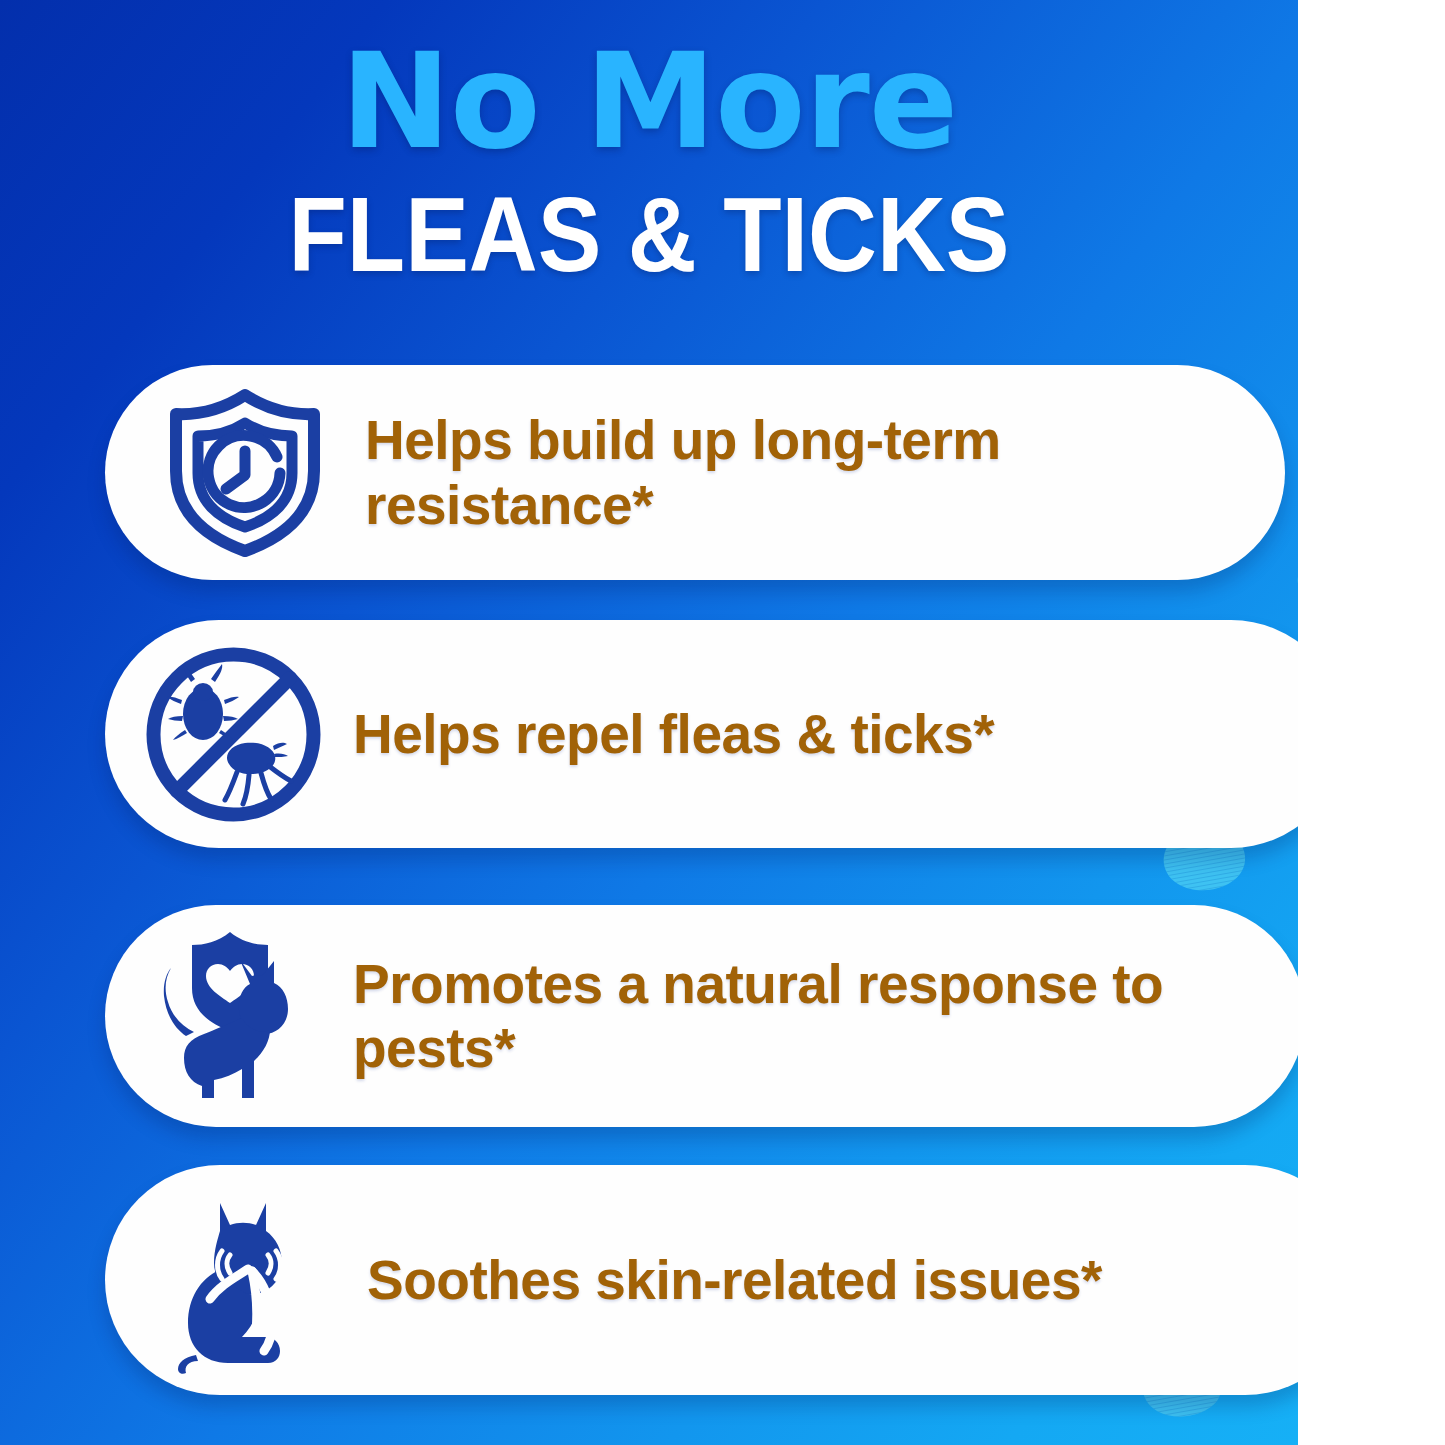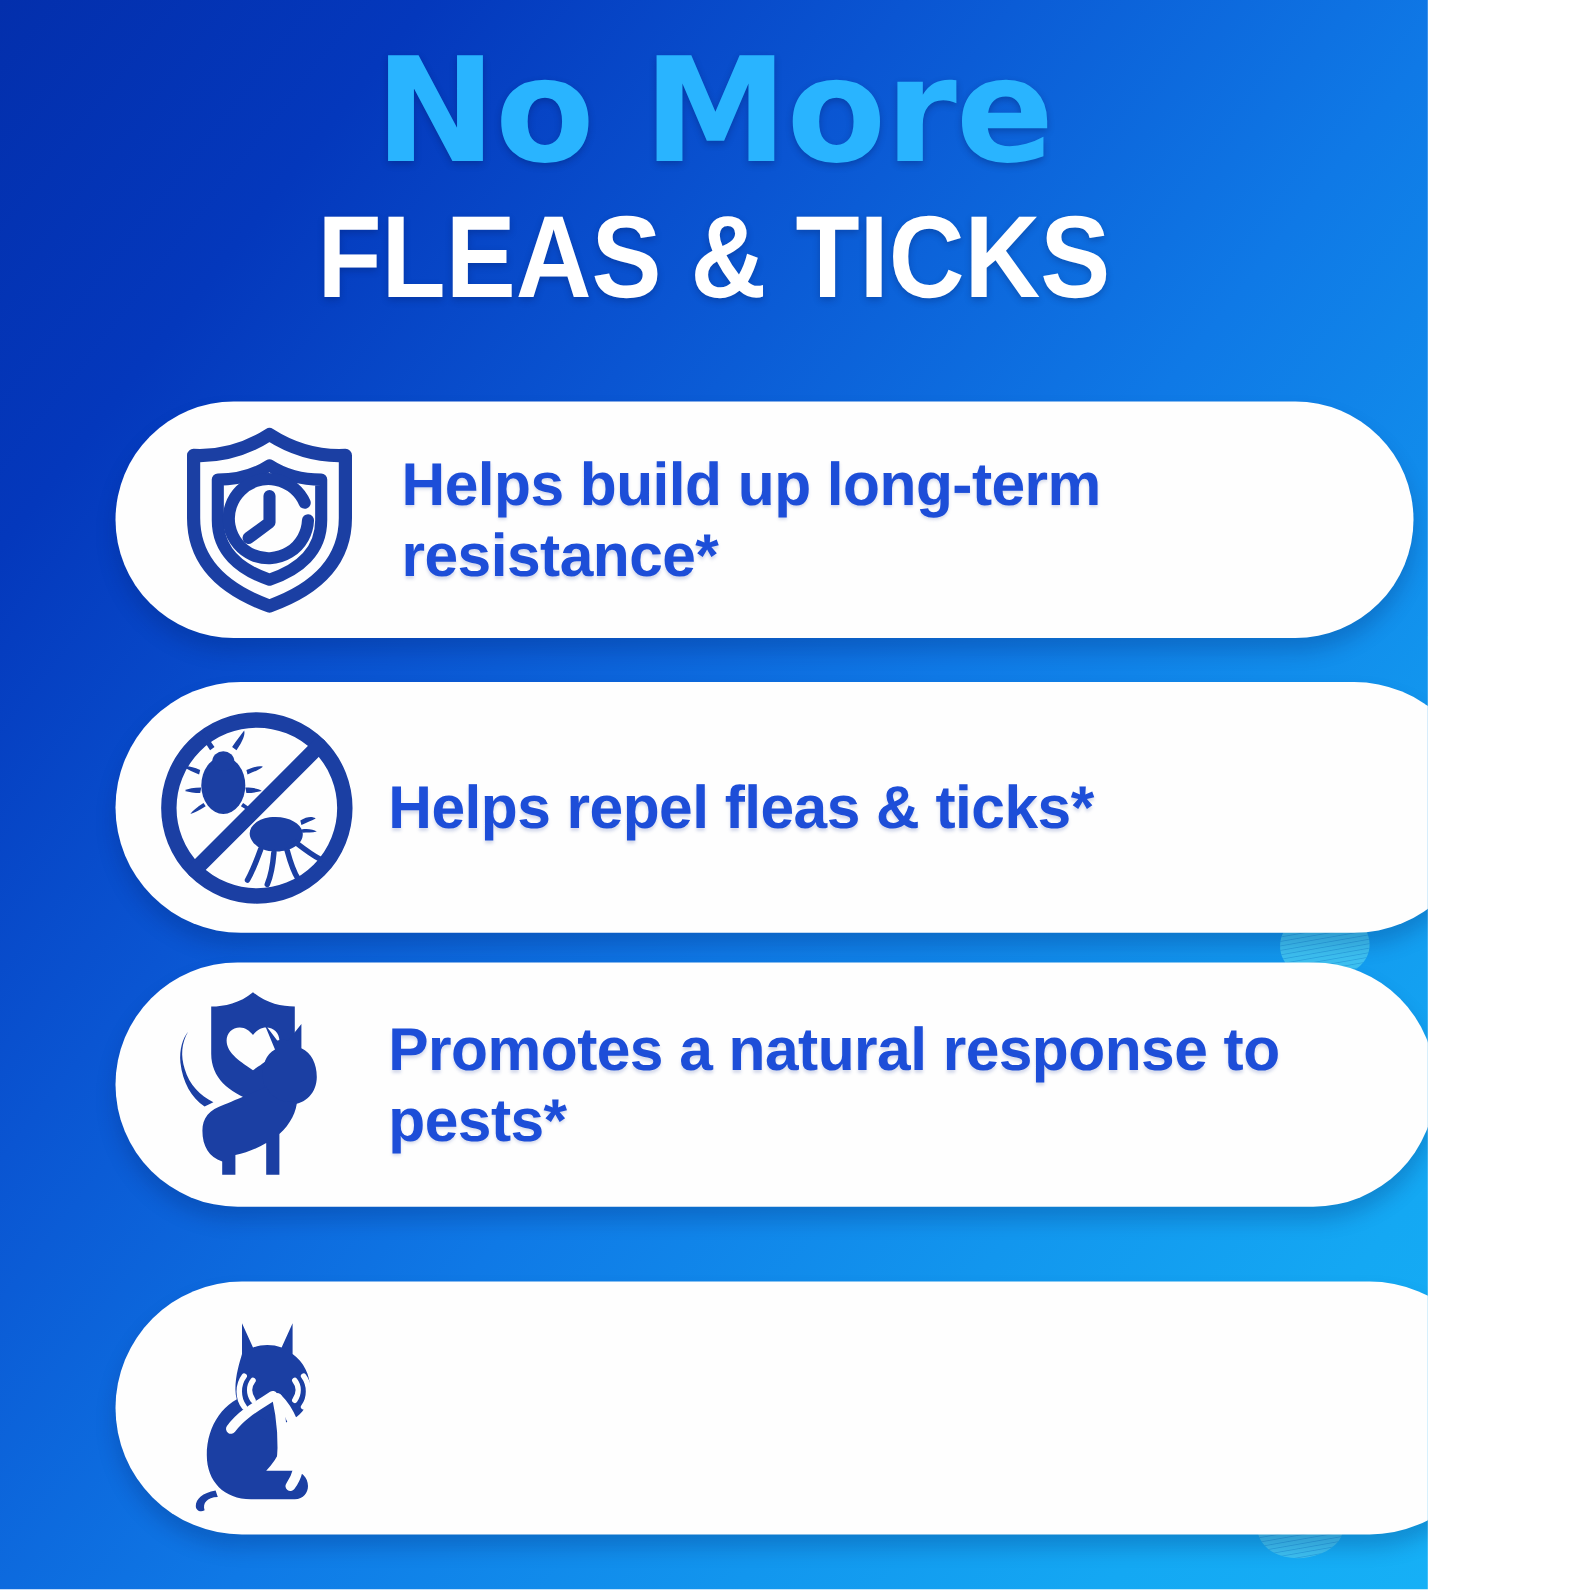--- a/index.html
+++ b/index.html
@@ -74,32 +74,32 @@
     align-items: center;
     box-sizing: border-box;
   }
   .card-icon {
     flex: 0 0 auto;
     display: flex;
     align-items: center;
     justify-content: center;
   }
   .card-text {
-    color: #1d4ed8;
+    color: #a16207;
     font-weight: 700;
     font-size: 54px;
     line-height: 1.17;
     letter-spacing: -0.5px;
     font-family: "Liberation Sans", "DejaVu Sans", sans-serif;
     text-shadow: 0 2px 3px rgba(20, 50, 150, 0.18);
   }
 
   #card-1 { top: 365px; height: 215px; width: 1180px; }
   #card-2 { top: 620px; height: 228px; width: 1240px; text-align: right; }
-  #card-3 { top: 875px; height: 222px; width: 1200px; }
+  #card-3 { top: 905px; height: 222px; width: 1200px; }
   #card-4 { top: 1165px; height: 230px; width: 1255px; }
 
   #card-1 .card-icon { width: 240px; padding-left: 20px; }
   #card-2 .card-icon { width: 240px; padding-left: 8px;  }
   #card-3 .card-icon { width: 238px; padding-left: 10px; }
   #card-4 .card-icon { width: 242px; padding-left: 20px; }
 
   #card-1 .card-text { font-size: 55px; }
   #card-2 .card-text { font-size: 55px; }
   #card-3 .card-text { font-size: 55px; }
@@ -279,15 +279,16 @@
         </g>
 
         <g fill="none" stroke="#FEFEFE" stroke-width="5" stroke-linecap="round">
           <path d="M74 70 C70 75 70 82 74 88"></path>
           <path d="M66 66 C60 74 60 86 66 94"></path>
           <path d="M112 70 C116 75 116 82 112 88"></path>
           <path d="M120 66 C126 74 126 86 120 94"></path>
         </g>
       </svg>
     </div>
+    <div class="card-text">Soothes skin-related issues*</div>
   </div>
 
 </div>
 
 </body></html>

